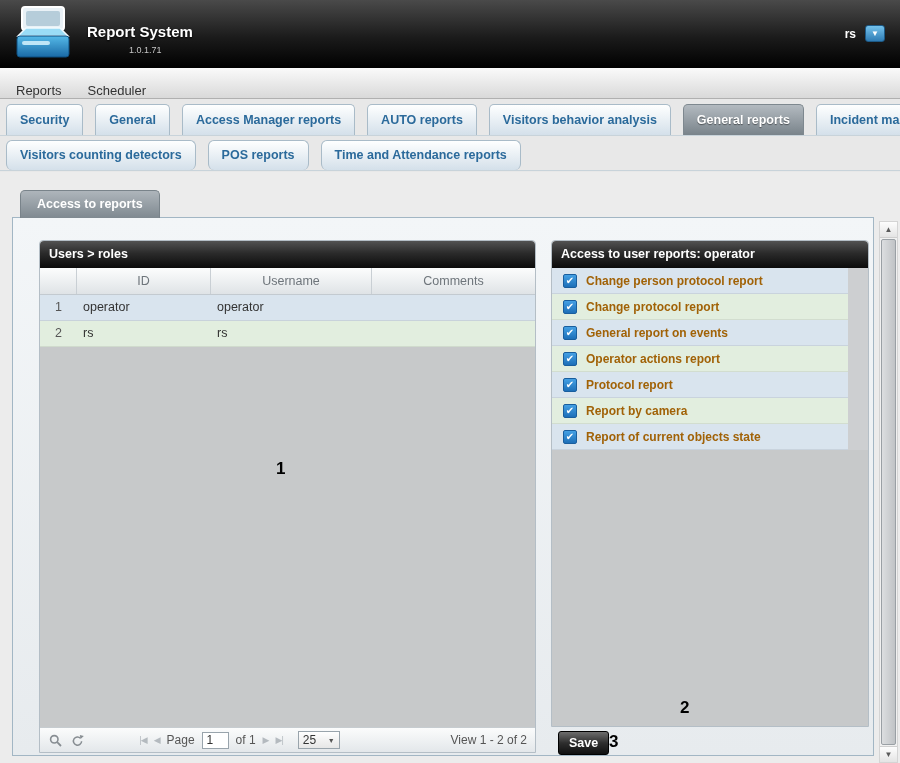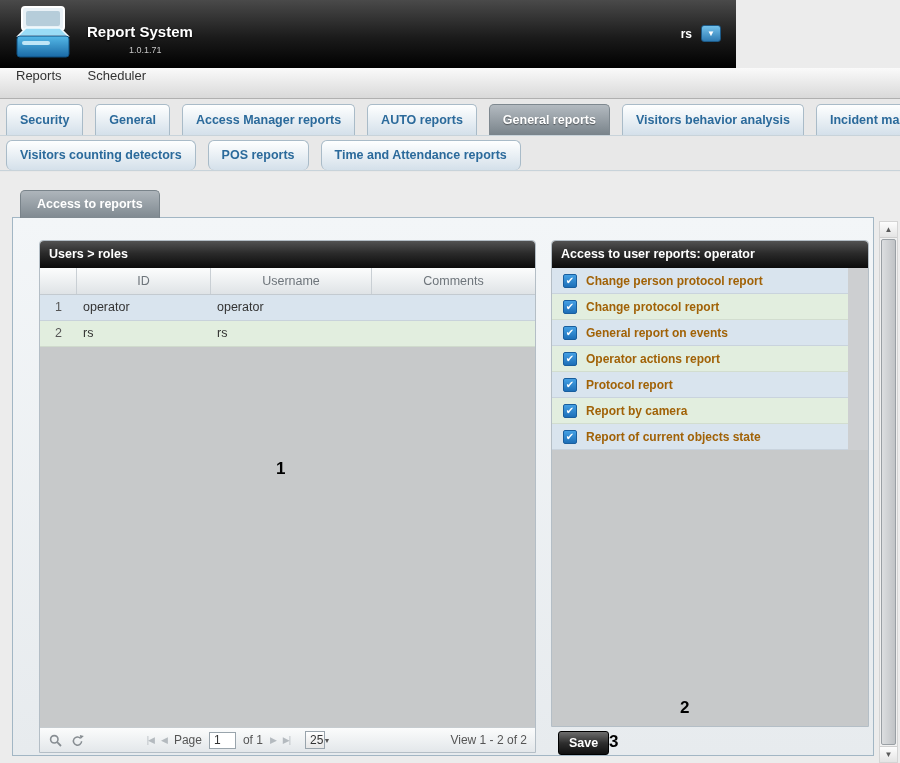--- a/index.html
+++ b/index.html
@@ -1,33 +1,33 @@
 <!DOCTYPE html>
 <html><head>
 <meta charset="utf-8">
 <style>
   * { box-sizing: border-box; margin: 0; padding: 0; }
   body { font-family: "Liberation Sans", sans-serif; }
   #app { position: relative; width: 900px; height: 763px; background:#ececec; overflow:hidden; }
 
   
-  .topbar { position:absolute; left:0; top:0; width:736px; height:68px;
+  .topbar { position:absolute; left:0; top:0; width:900px; height:68px;
             background:linear-gradient(#4a4a4a, #1b1b1b 55%, #000); }
   .logo { position:absolute; left:10px; top:5px; }
   .app-title { position:absolute; left:87px; top:23px; color:#fff; font-size:15px; font-weight:bold; text-shadow:0 1px 2px #000; }
   .app-version { position:absolute; left:129px; top:45px; color:#c6c6c6; font-size:9px; }
   .user-name { position:absolute; right:44px; top:27px; color:#fff; font-size:12px; font-weight:bold; }
   .user-drop { position:absolute; right:15px; top:25px; width:20px; height:17px;
                background:linear-gradient(#74c2ec,#2f7cb4); border:1px solid #1d5a87; border-radius:3px;
                color:#fff; font-size:8px; text-align:center; line-height:15px; cursor:pointer; }
 
   
   .menubar { position:absolute; left:0; top:68px; width:900px; height:31px;
              background:linear-gradient(#fafafa,#d9d9d9); border-bottom:1px solid #b0b0b0;
-             display:flex; align-items:flex-start; }
+             display:flex; align-items:flex-end; }
   .menu-item { padding:0 13px; font-size:13px; color:#333; cursor:pointer; }
   .menu-item:first-child { margin-left:3px; }
 
   
   .tabs-area { position:absolute; left:0; top:99px; width:900px; height:73px; background:#e8e8e8; }
   .tab-row { display:flex; align-items:flex-end; gap:12px; padding-left:6px; border-bottom:1px solid #c8d3da; }
   .tab-row.r1 { height:37px; }
   .tab-row.r2 { height:35px; }
   .tab { height:31px; line-height:30px; padding:0 13px; white-space:nowrap; cursor:pointer;
          background:linear-gradient(#feffff,#d4e0ea); border:1px solid #a9bbc8; border-bottom:none;
@@ -72,21 +72,21 @@
 
   
   .pager { height:25px; flex:0 0 25px; display:flex; align-items:center;
            background:linear-gradient(#fbfcfc,#e3e7ea); border-top:1px solid #c6ccd0;
            font-size:12px; color:#555; }
   .pg-icon { margin-left:9px; cursor:pointer; display:inline-flex; }
   .pg-center { display:flex; align-items:center; gap:7px; margin:0 auto; }
   .pg-btn { color:#b4babf; font-size:9px; letter-spacing:-1px; cursor:pointer; }
   .pg-input { width:27px; height:17px; border:1px solid #99a4ac; font-size:12px; padding-left:4px;
               font-family:"Liberation Sans",sans-serif; color:#333; background:#fff; }
-  .pg-select { width:20px; height:18px; border:1px solid #99a4ac; background:linear-gradient(#ffffff,#e6e6e6);
+  .pg-select { width:42px; height:18px; border:1px solid #99a4ac; background:linear-gradient(#ffffff,#e6e6e6);
                display:flex; align-items:center; justify-content:space-between; padding:0 4px;
                font-size:12px; color:#333; cursor:pointer; margin-left:8px;text-align:right; }
   .pg-select .sel-arrow { font-size:7px; color:#555; }
   .pg-view { margin-right:8px; margin-left:auto; }
   .pg-label { color:#555; }
 
   
   .grid-right { position:absolute; left:538px; top:22px; width:318px; height:487px;
                 display:flex; flex-direction:column; border:1px solid #b4bec6; border-radius:4px 4px 0 0; }
   .r-cols { height:27px; flex:0 0 27px; display:flex; background:linear-gradient(#fcfdfd,#dfe3e6);
@@ -158,22 +158,22 @@
     <span class="menu-item">Reports</span>
     <span class="menu-item">Scheduler</span>
   </div>
 
   <div class="tabs-area">
     <div class="tab-row r1">
       <div class="tab">Security</div>
       <div class="tab">General</div>
       <div class="tab">Access Manager reports</div>
       <div class="tab">AUTO reports</div>
+      <div class="tab">Visitors behavior analysis</div>
       <div class="tab active">General reports</div>
-      <div class="tab">Visitors behavior analysis</div>
       <div class="tab">Incident manager</div>
     </div>
     <div class="tab-row r2">
       <div class="tab">Visitors counting detectors</div>
       <div class="tab">POS reports</div>
       <div class="tab">Time and Attendance reports</div>
     </div>
   </div>
 
   <div class="subtab">Access to reports</div>

